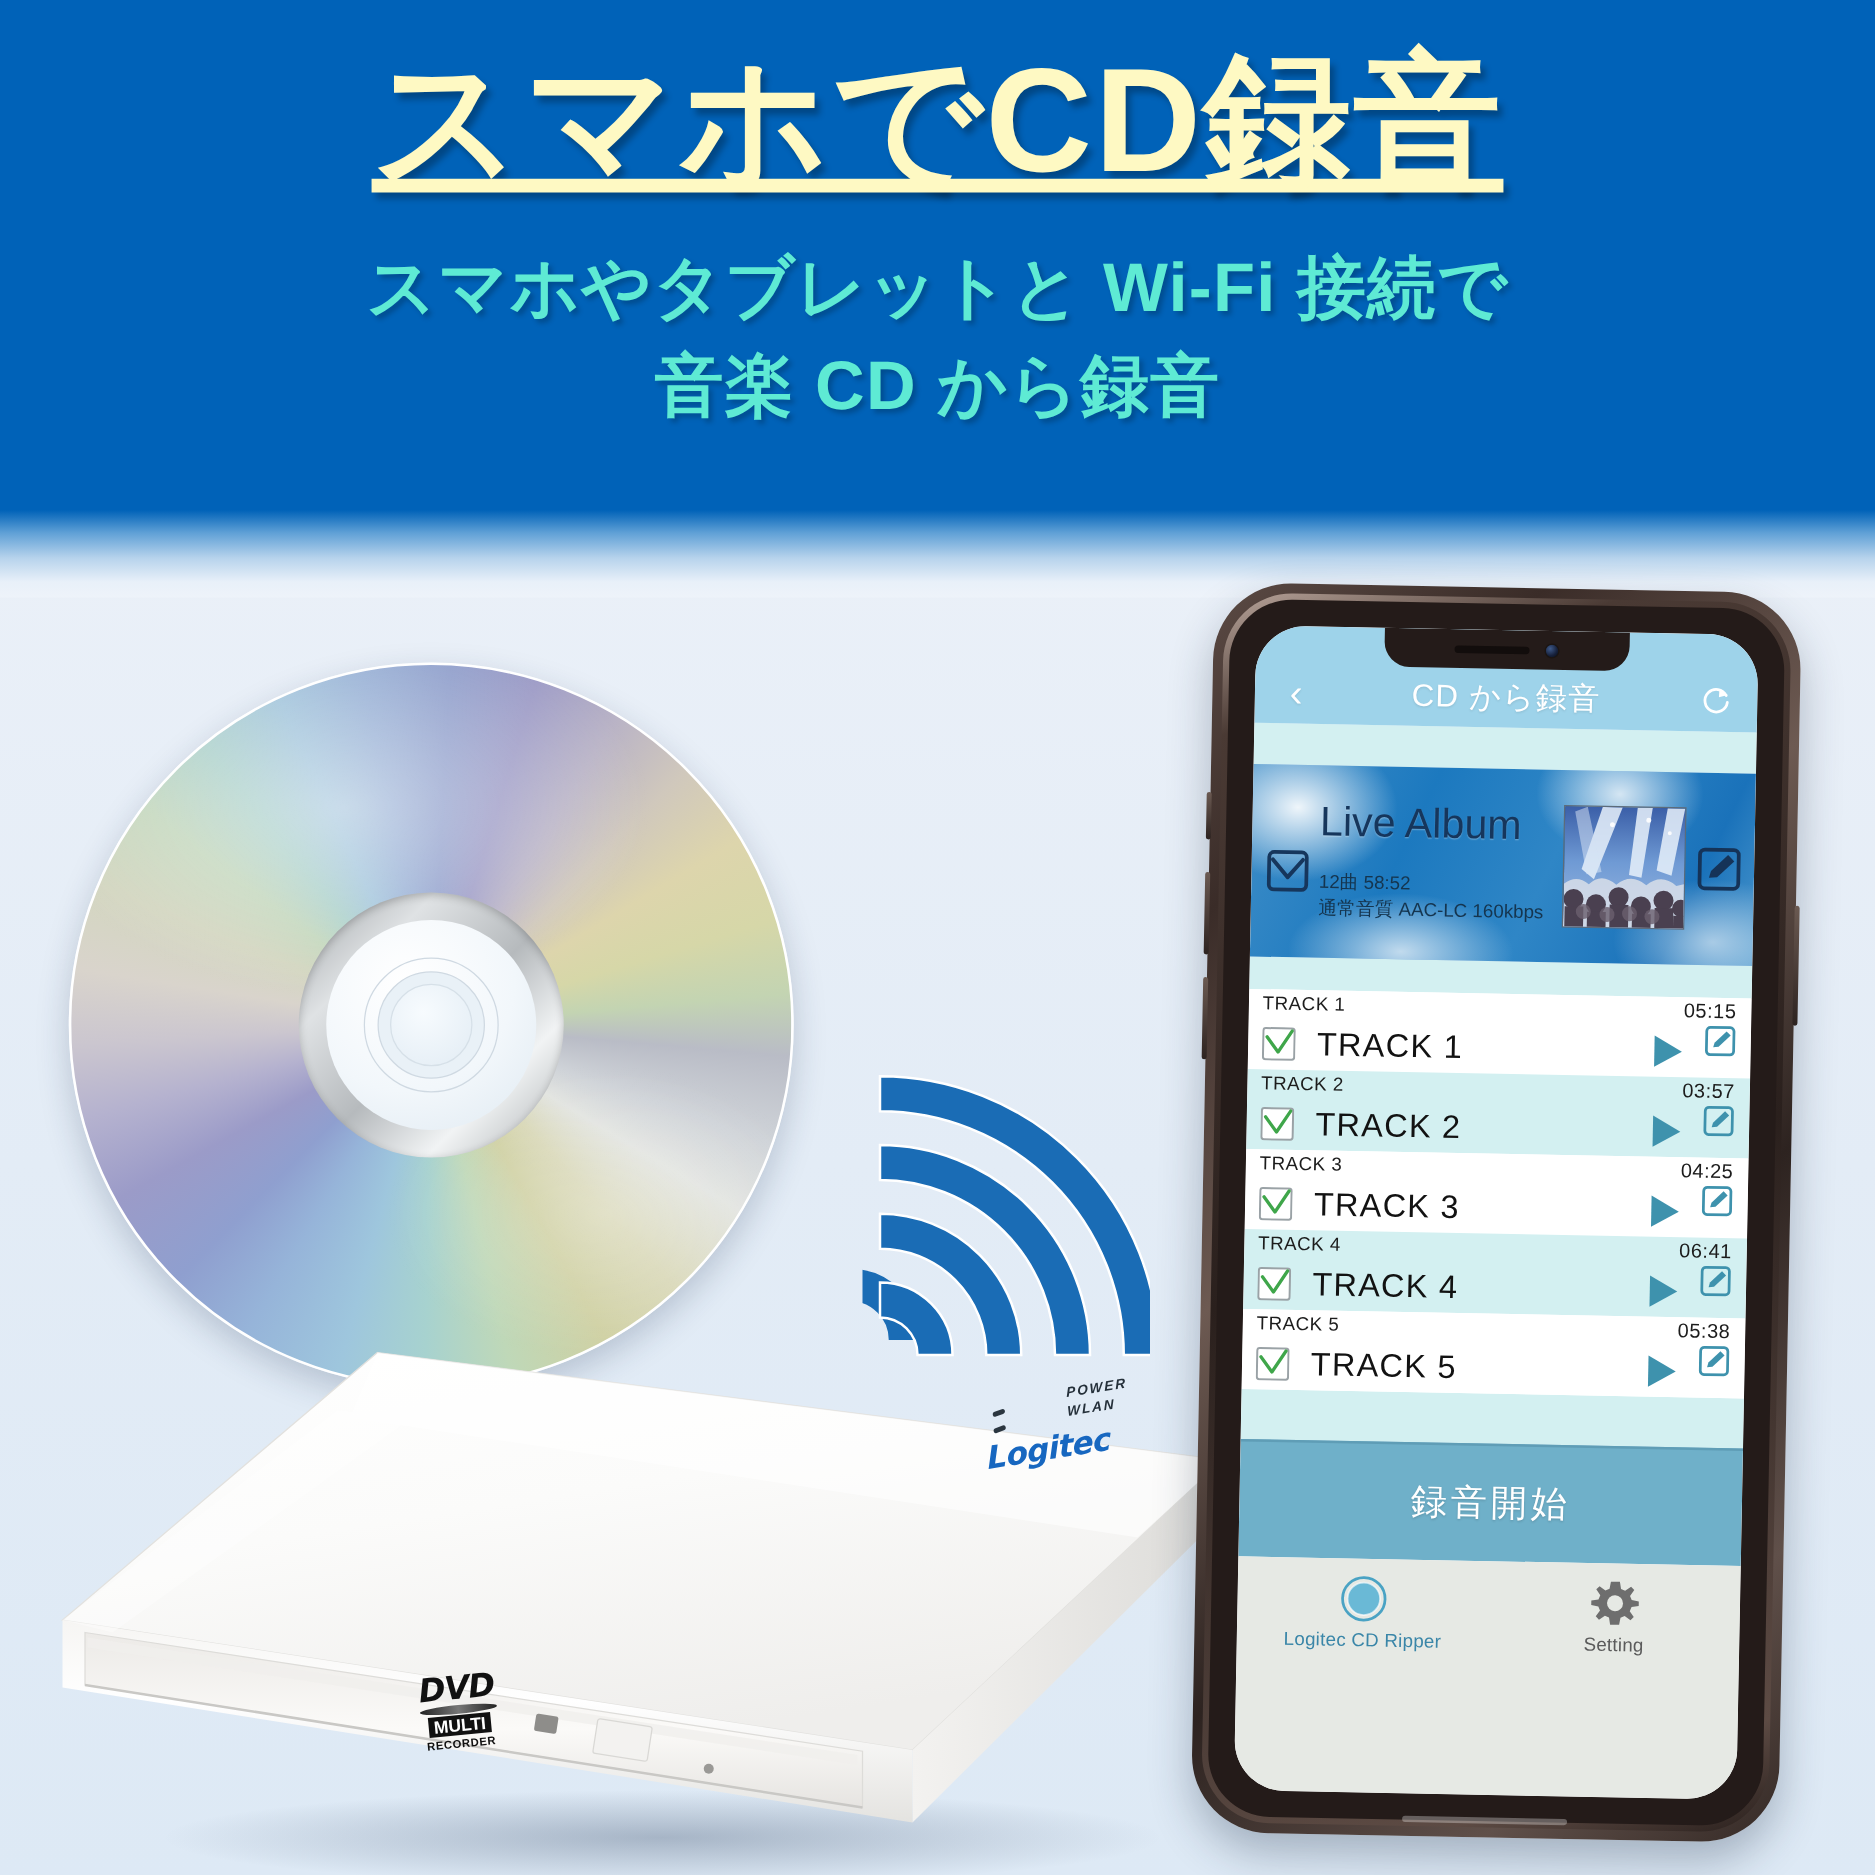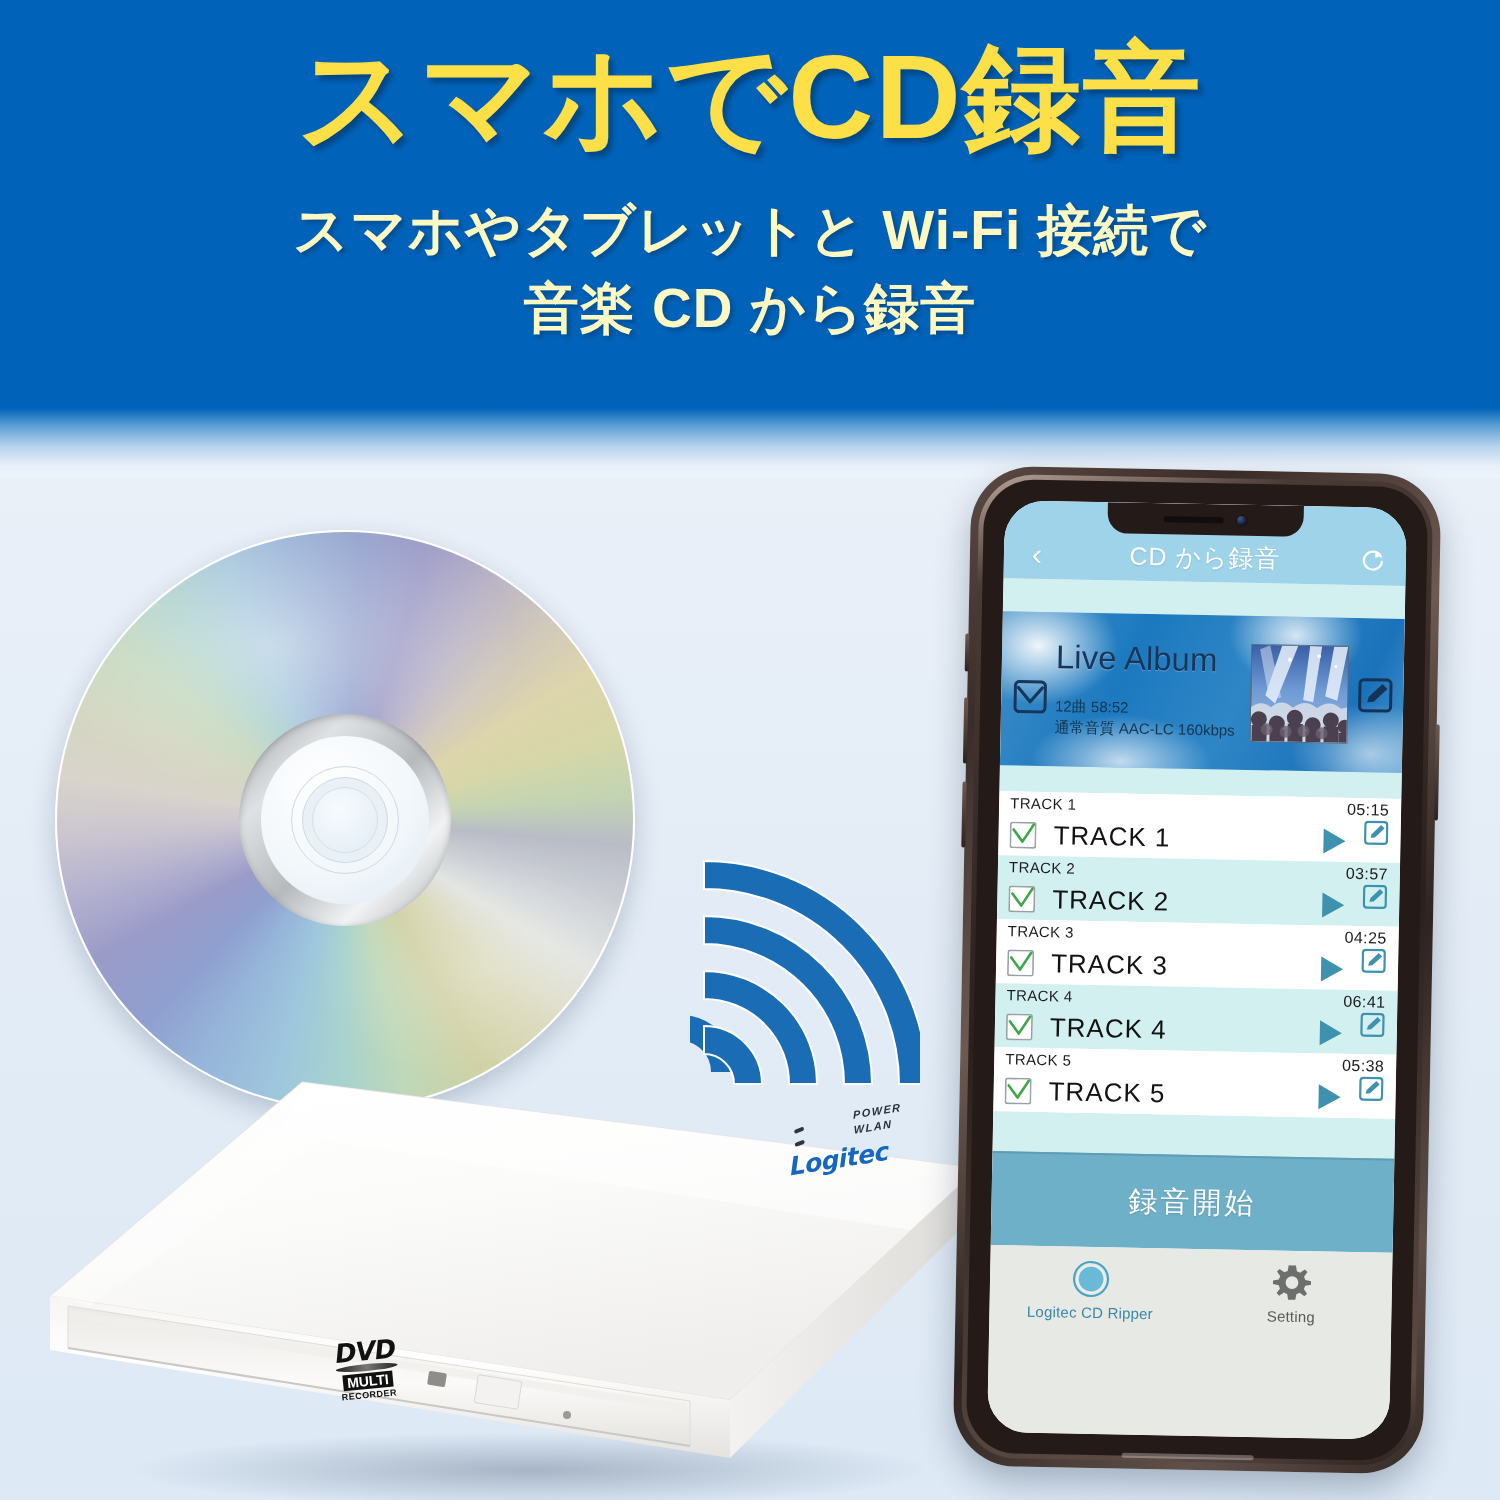--- a/index.html
+++ b/index.html
@@ -30,30 +30,31 @@
                  #b7d3ec 55%, #e8f0f9 82%, #eef3fa 100%);
     z-index: 6;
   }
   .banner-inner {
     position: relative; width: 100%; height: 100%;
     display: flex; flex-direction: column;
     align-items: center; justify-content: flex-start;
     padding-top: 22px;
   }
   .title-main {
-    color: #fde047;
+    color: #fef9c3;
     font-size: 118px;
     font-weight: bold;
     letter-spacing: 2px;
     line-height: 1.28;
     text-shadow: 4px 5px 5px rgba(0,0,0,0.28);
     white-space: nowrap;
+    text-decoration: underline;
   }
   .sub-line {
-    color: #fef9c3;
+    color: #5eead4;
     font-size: 55px;
     font-weight: bold;
     letter-spacing: 1px;
     line-height: 1.42;
     text-shadow: 3px 3px 4px rgba(0,0,0,0.22);
     white-space: nowrap;
   }
   .sub-line.first { margin-top: 18px; }
 
   

